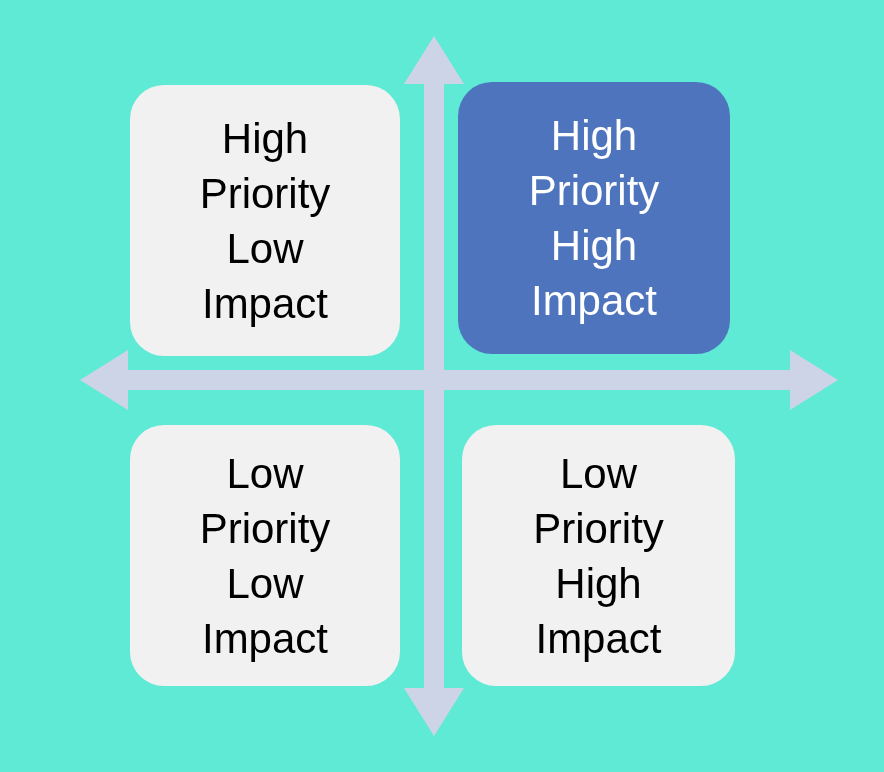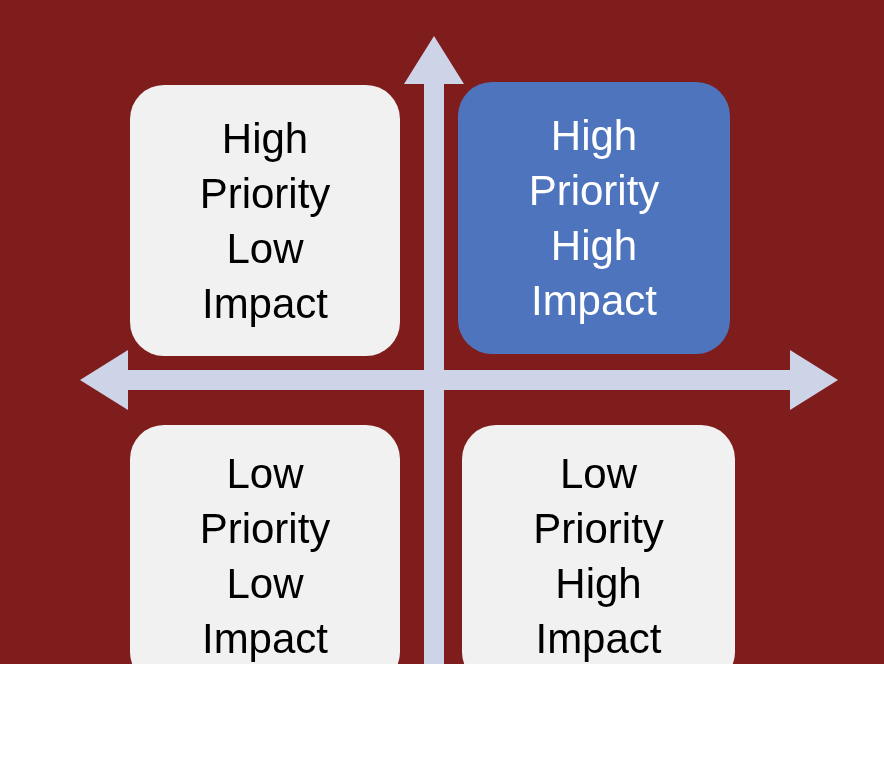--- a/index.html
+++ b/index.html
@@ -9,22 +9,22 @@
   }
   body {
     width: 884px;
     height: 772px;
     font-family: "Liberation Sans", sans-serif;
   }
 
   #matrix-canvas {
     position: relative;
     width: 884px;
-    height: 664px;
-    background: #7f1d1d;
+    height: 772px;
+    background: #5eead4;
     overflow: hidden;
     text-decoration: underline;
   }
 
   
   #axes-layer {
     position: absolute;
     left: 0;
     top: 0;
     width: 884px;

